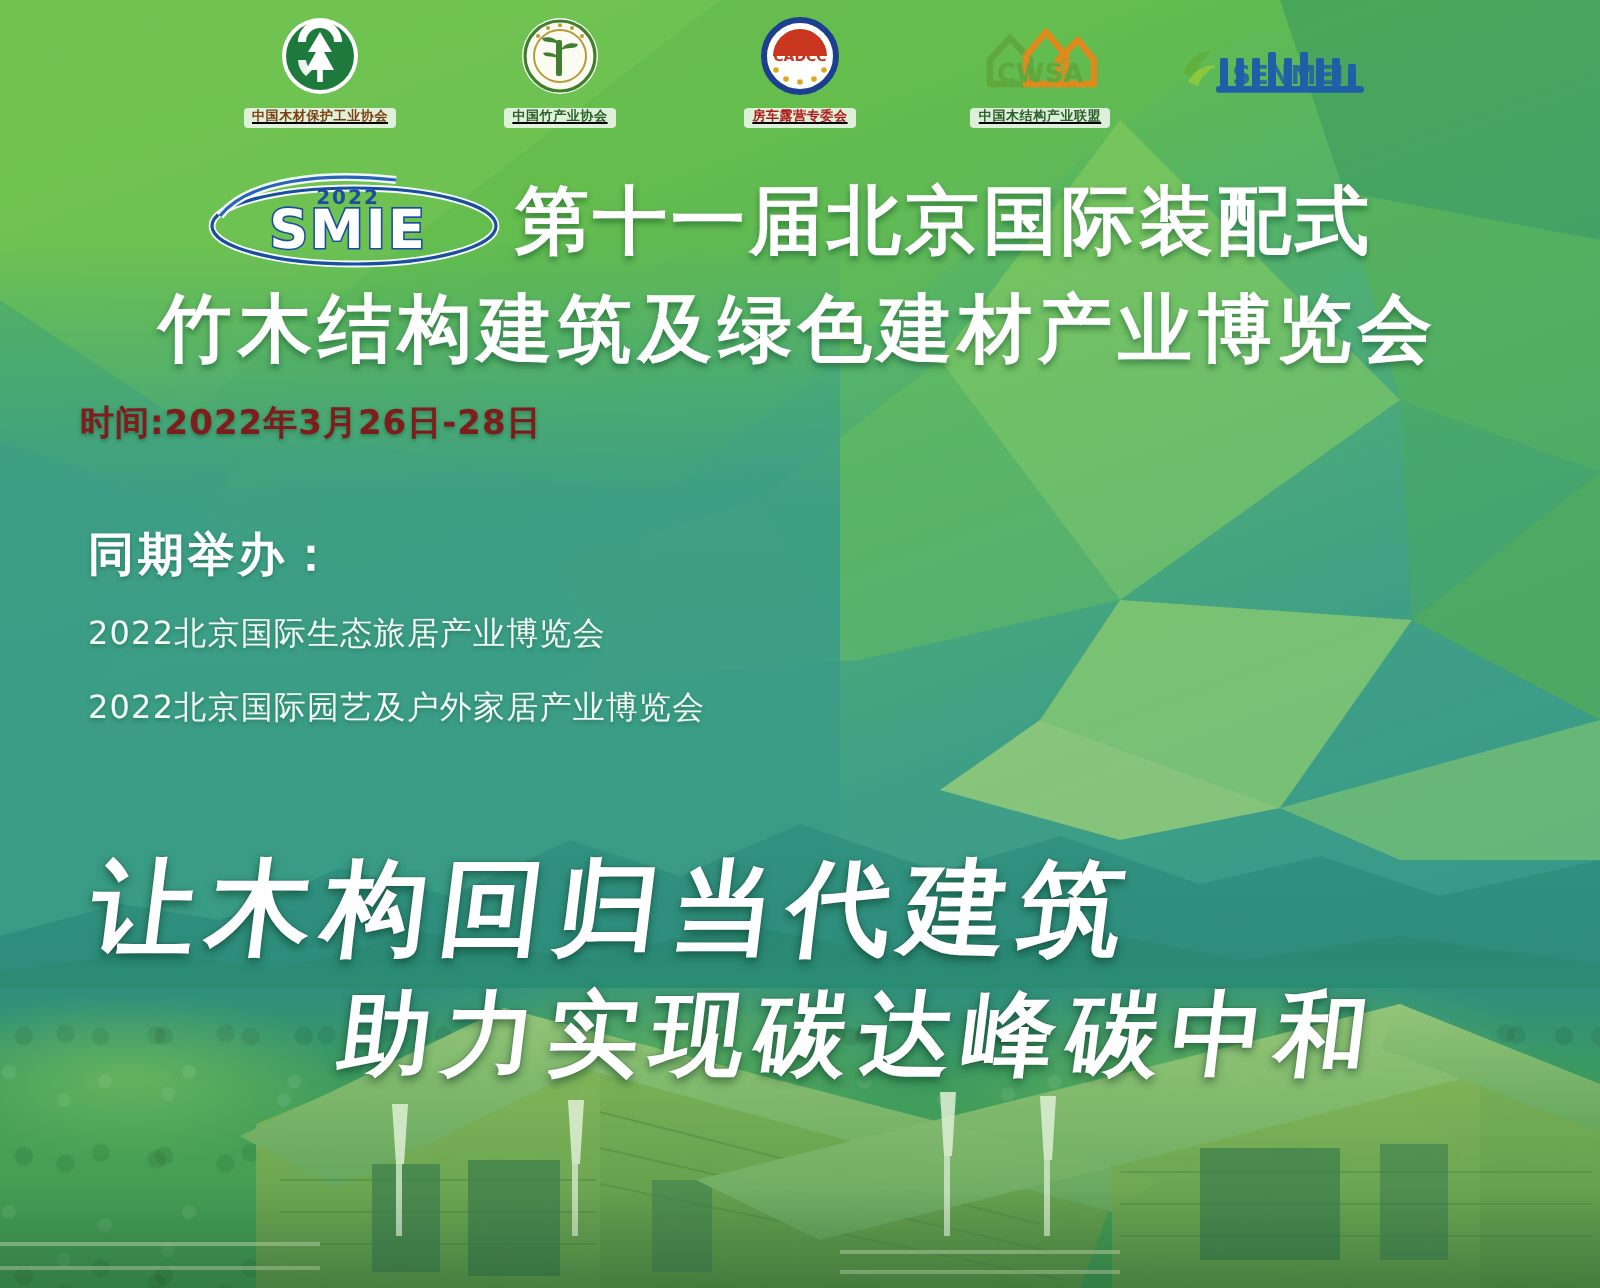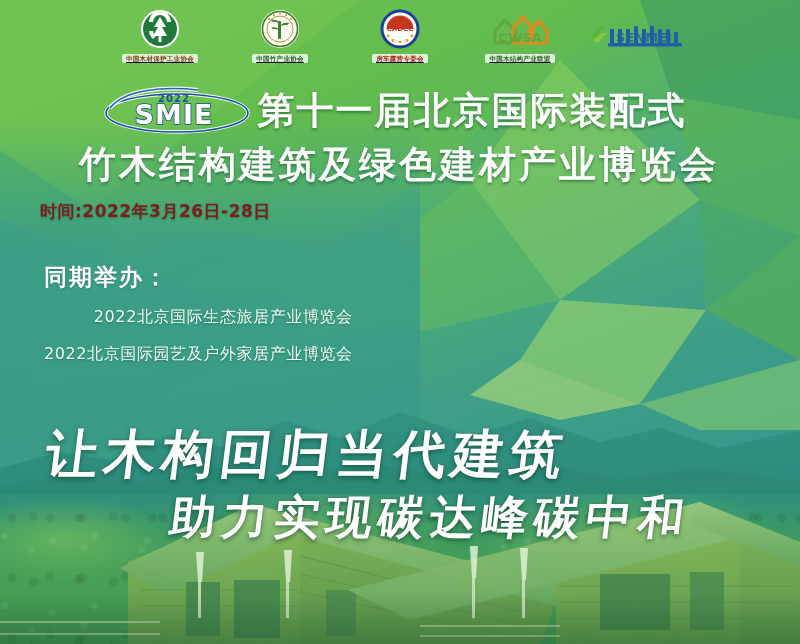--- a/index.html
+++ b/index.html
@@ -119,21 +119,21 @@
   }
   .concurrent h3{
     margin:0 0 14px 0;
     font-size:23px;font-weight:bold;color:#ffffff;letter-spacing:2px;
   }
   .concurrent li{
     list-style:none;
     font-size:16px;color:#f2fbf4;letter-spacing:.6px;
     margin:0 0 16px 0;
   }
-  .concurrent ul{margin:0;padding:0;text-align:right;}
+  .concurrent ul{margin:0;padding:0;}
 
   
   .slogan1,.slogan2{
     position:absolute;z-index:7;
     color:#ffffff;font-weight:bold;
     font-family:"DejaVu Serif","Liberation Serif",serif;
     text-shadow:0 2px 5px rgba(0,50,25,.55), 0 0 1px rgba(0,0,0,.3);
     transform:skewX(-7deg);
     letter-spacing:6px;
   }

